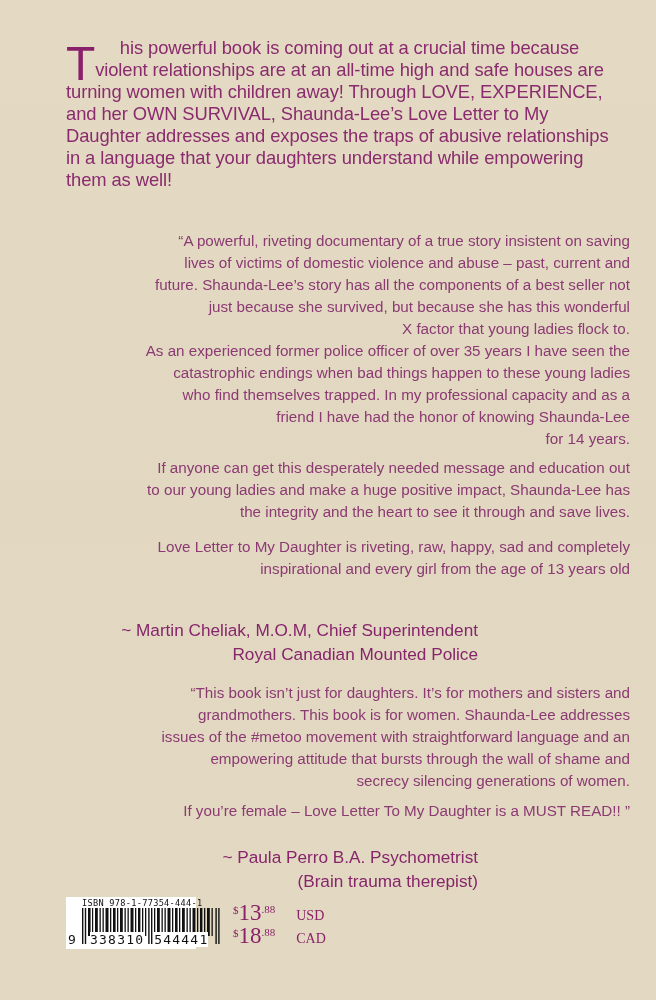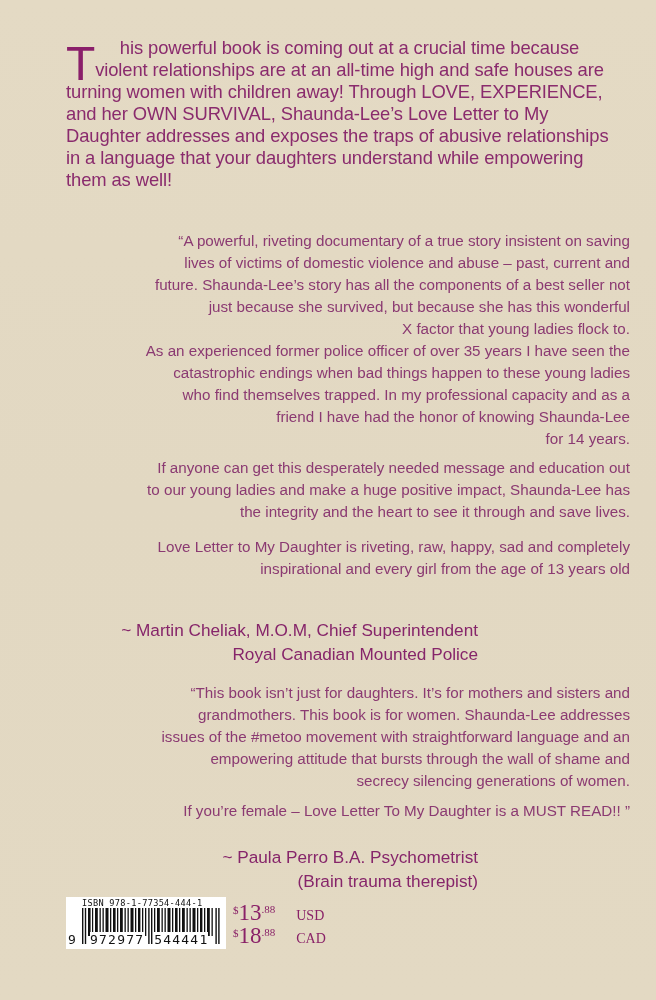--- a/index.html
+++ b/index.html
@@ -58,21 +58,21 @@
       line-height: 24px;
       color: #86256a;
       text-align: right;
       white-space: nowrap;
     }
     .attrib .line { display: block; }
     .barcode {
       position: absolute;
       left: 66px;
       top: 897px;
-      width: 160px;
+      width: 130px;
       height: 52px;
       background: #ffffff;
       font-family: "DejaVu Sans Mono", "Liberation Mono", monospace;
       color: #111;
     }
     .barcode .isbn-text {
       position: absolute;
       top: 1px;
       left: 16px;
       font-size: 8.6px;
@@ -220,21 +220,21 @@
         <rect x="118" y="0" width="2.4" height="28"></rect>
         <rect x="122" y="0" width="1.3" height="28"></rect>
         <rect x="125" y="0" width="2.8" height="28"></rect>
         <rect x="129.5" y="0" width="1.3" height="28"></rect>
         <rect x="133.4" y="0" width="1.4" height="36"></rect>
         <rect x="136.2" y="0" width="1.4" height="36"></rect>
       </g>
     </svg>
     <div class="digits">
       <span>9</span>
-      <span style="margin-left:4px;">972977</span>
+      <span style="margin-left:4px;">338310</span>
       <span style="margin-left:1px;">544441</span>
     </div>
   </div>
 
   <div class="prices">
     <div class="price-row">
       <span class="cur">$</span><span class="whole">13</span><span class="cents">.88</span><span class="code">USD</span>
     </div>
     <div class="price-row">
       <span class="cur">$</span><span class="whole">18</span><span class="cents">.88</span><span class="code">CAD</span>

